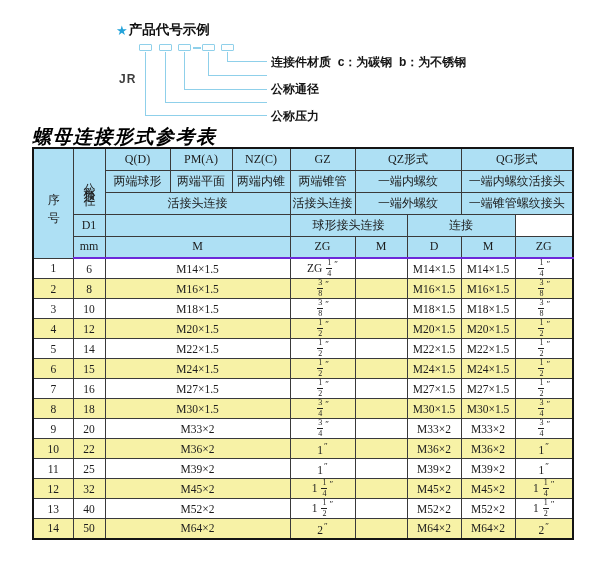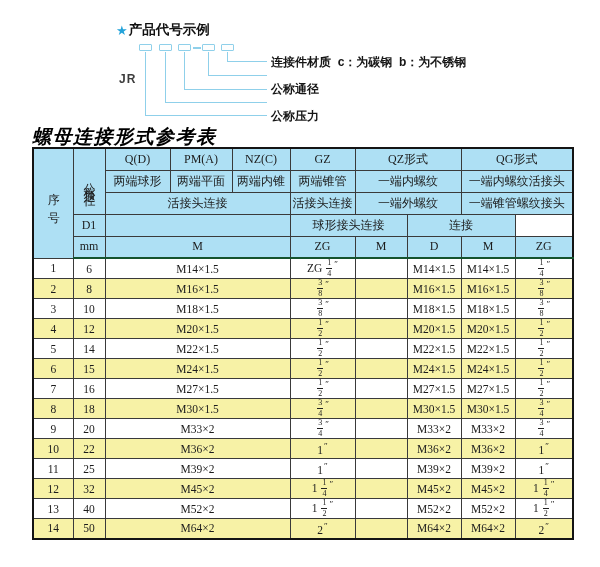--- a/index.html
+++ b/index.html
@@ -70,21 +70,21 @@
     border:2px solid #141414;
     font-size:11.5px;
   }
   table.ref th,table.ref td{
     border:1px solid var(--grid);
     text-align:center;vertical-align:middle;
     padding:0;font-weight:normal;
     overflow:hidden;white-space:nowrap;
   }
   table.ref thead th{background:var(--header-bg);height:22px;font-size:12px;margin-top:16px;}
-  table.ref thead tr.hdr-last th{border-bottom:2px solid #14532d;}
+  table.ref thead tr.hdr-last th{border-bottom:2px solid #6d28d9;}
   table.ref tbody td{height:20px;background:#ffffff;}
   table.ref tbody tr.alt td{background:var(--row-alt-bg);}
   th.vert{
     writing-mode:vertical-lr;text-orientation:upright;
     letter-spacing:20px;padding-top:14px;font-size:12.5px;
   }
   th.vert2{
     writing-mode:vertical-lr;text-orientation:upright;
     letter-spacing:4px;padding-top:4px;font-size:12px;
   }

